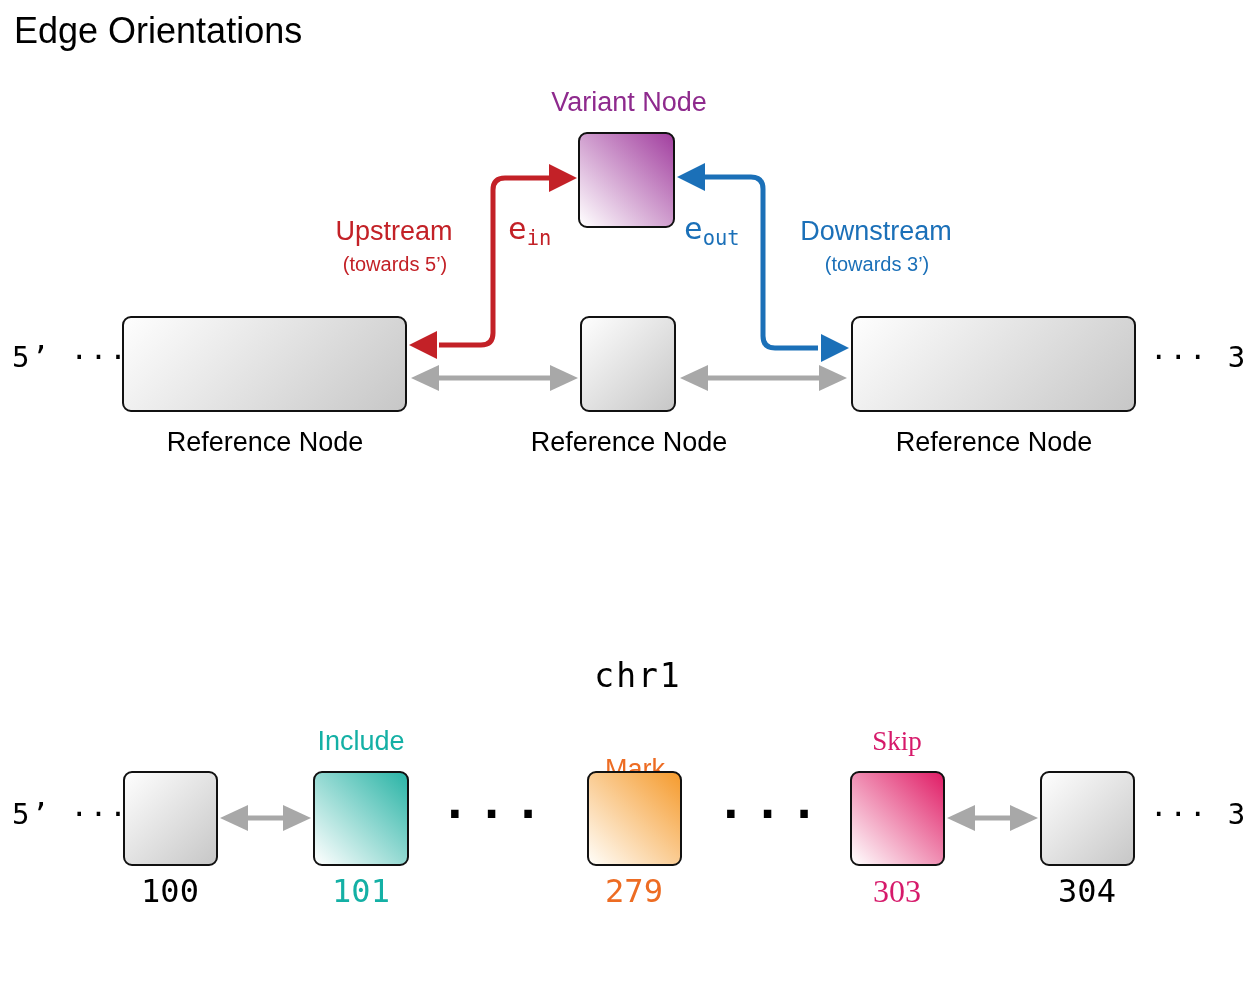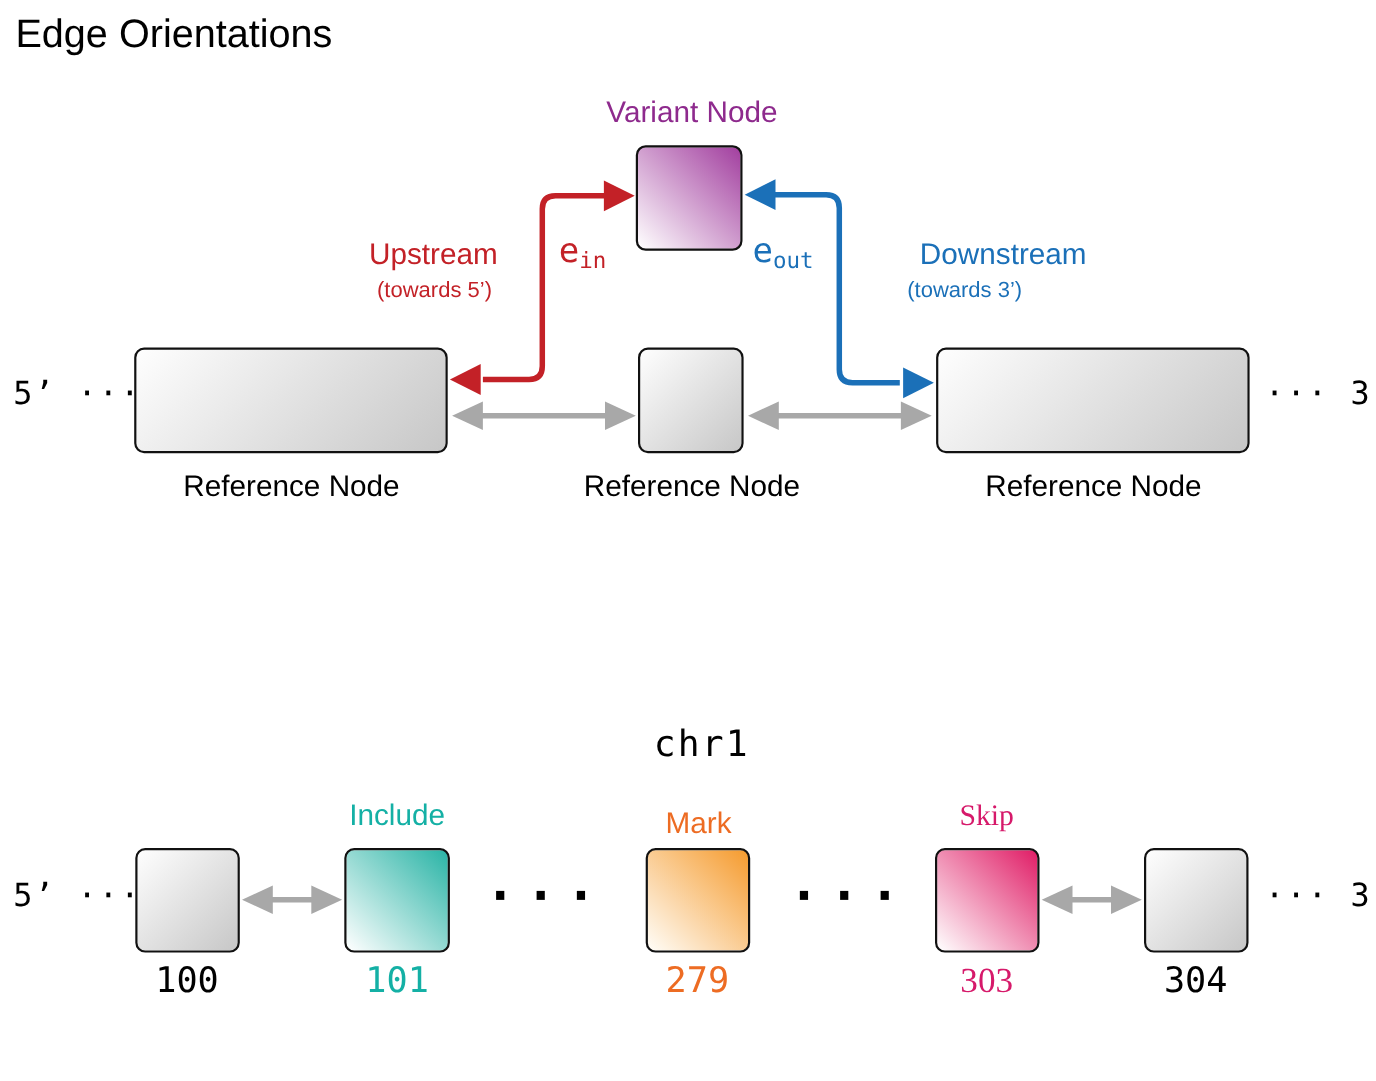--- a/index.html
+++ b/index.html
@@ -77,39 +77,39 @@
 
   <div class="node purple-node" style="left:578px;top:132px;width:97px;height:96px"></div>
 
   <div class="abs elabel mono red-text" style="left:508px;top:211px"><span>e</span><sub>in</sub></div>
 
   <div class="abs elabel mono blue-text" style="left:684px;top:211px"><span>e</span><sub>out</sub></div>
 
   <div class="abs label red-text cx" style="left:394px;top:216px">Upstream</div>
   <div class="abs sublabel red-text cx" style="left:395px;top:253px">(towards 5’)</div>
 
-  <div class="abs label blue-text cx" style="left:912px;top:216px">Downstream</div>
+  <div class="abs label blue-text cx" style="left:876px;top:216px">Downstream</div>
   <div class="abs sublabel blue-text cx" style="left:877px;top:253px">(towards 3’)</div>
 
   <div class="abs strand mono" style="left:12px;top:341px">5’ ···</div>
   <div class="abs strand mono" style="left:1150px;top:341px">··· 3’</div>
 
   <div class="node gray-node" style="left:122px;top:316px;width:285px;height:96px"></div>
   <div class="node gray-node" style="left:580px;top:316px;width:96px;height:96px"></div>
   <div class="node gray-node" style="left:851px;top:316px;width:285px;height:96px"></div>
 
   <div class="abs label cx" style="left:265px;top:427px">Reference Node</div>
   <div class="abs label cx" style="left:629px;top:427px">Reference Node</div>
   <div class="abs label cx" style="left:994px;top:427px">Reference Node</div>
 
 
   <div class="abs chr mono cx" style="left:638px;top:657px">chr1</div>
 
   <div class="abs label teal-text cx" style="left:361px;top:726px">Include</div>
-  <div class="abs label orange-text cx" style="left:635px;top:733px">Mark</div>
+  <div class="abs label orange-text cx" style="left:635px;top:754px">Mark</div>
   <div class="abs label pink-text cx" style="left:897px;top:726px">Skip</div>
 
   <div class="abs strand mono" style="left:12px;top:798px">5’ ···</div>
   <div class="abs strand mono" style="left:1150px;top:798px">··· 3’</div>
 
   <div class="node gray-node" style="left:123px;top:771px;width:95px;height:95px"></div>
   <div class="node teal-node" style="left:313px;top:771px;width:96px;height:95px"></div>
   <div class="node orange-node" style="left:587px;top:771px;width:95px;height:95px"></div>
   <div class="node pink-node" style="left:850px;top:771px;width:95px;height:95px"></div>
   <div class="node gray-node" style="left:1040px;top:771px;width:95px;height:95px"></div>

